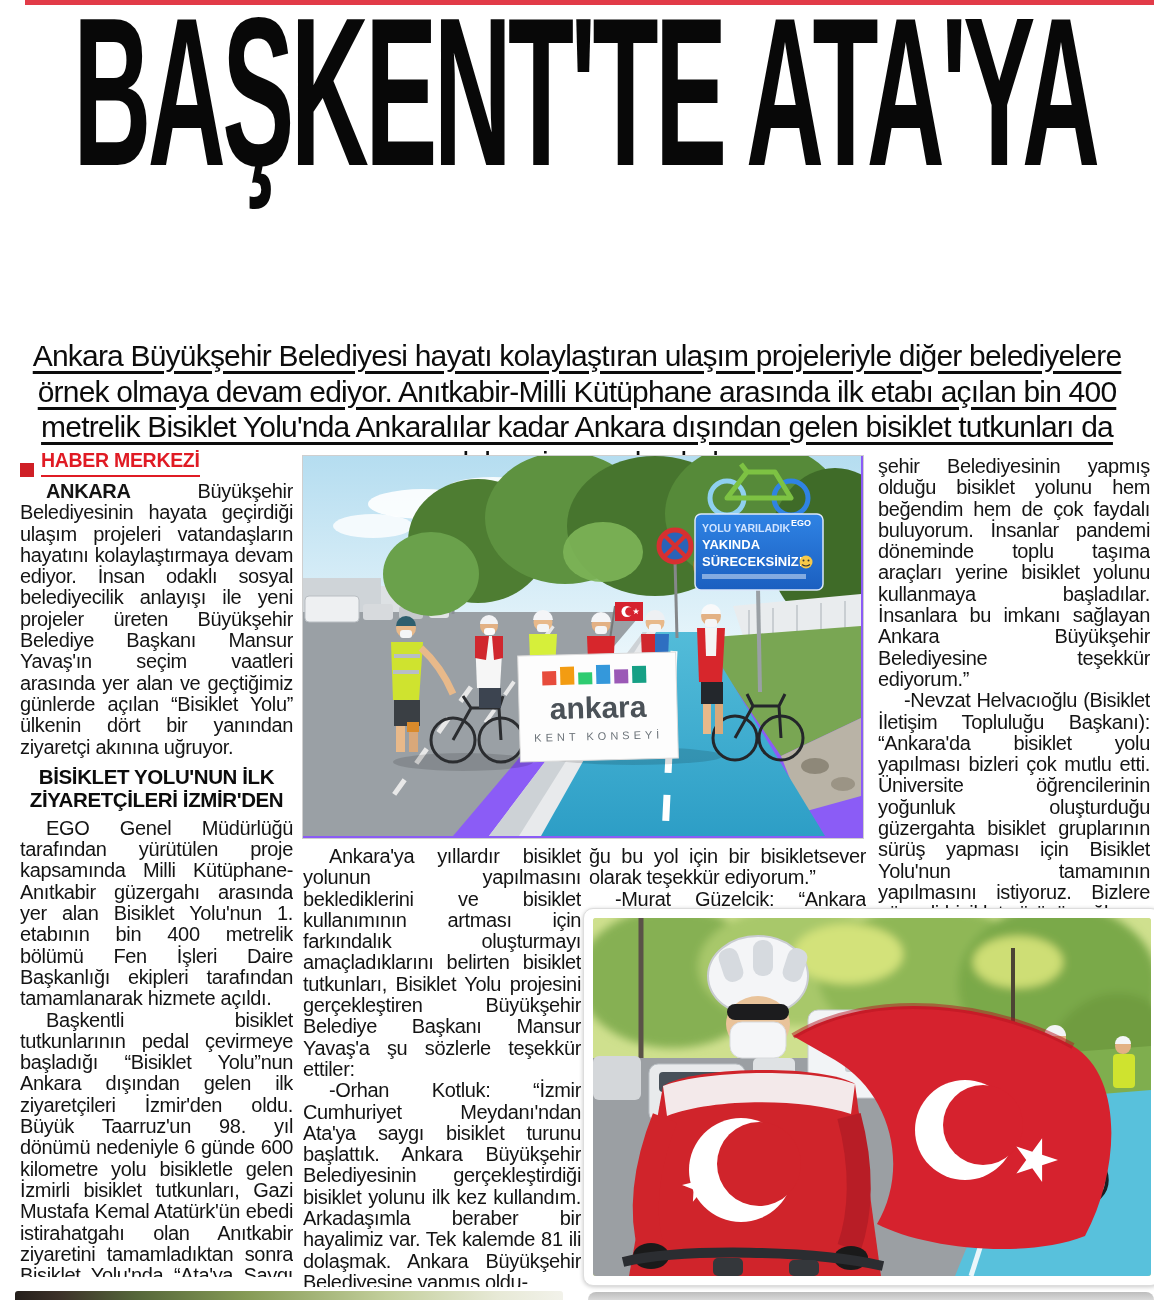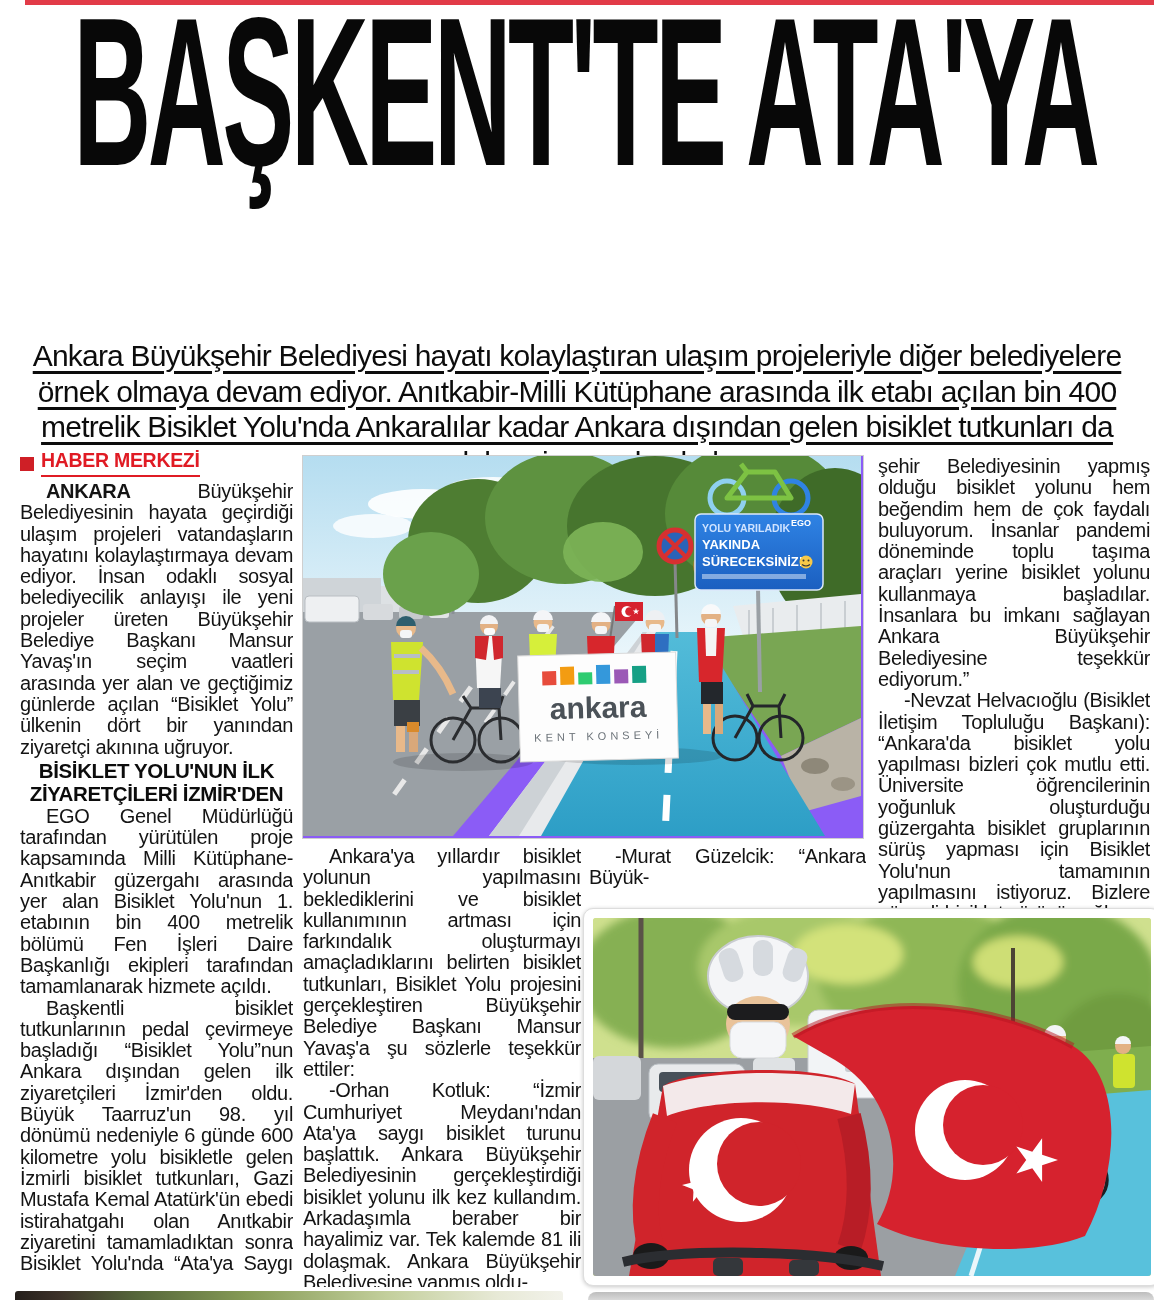--- a/index.html
+++ b/index.html
@@ -14,32 +14,32 @@
       line-height:1;letter-spacing:-7px;color:#080808;transform-origin:50% 50%;}
   .hl-1 span{transform:scale(0.52,1.02);}
   .hl-2 span{transform:scale(0.50,1.02);}
 
   
   .deck{position:absolute;top:338px;left:16px;width:1122px;text-align:center;
       font-size:30px;line-height:35.5px;letter-spacing:-0.8px;color:#0c0c0c;
       text-decoration:underline;text-decoration-thickness:2.5px;text-underline-offset:5px;}
 
   
-  .byline{position:absolute;top:449px;left:20px;display:flex;align-items:center;}
+  .byline{position:absolute;top:449px;left:20px;display:flex;align-items:flex-end;}
   .byline .sq{width:14px;height:14px;background:#cf1f26;margin:2px 7px 0 0;}
   .byline .lbl{font-weight:bold;font-size:19.5px;letter-spacing:-0.3px;color:#e01b24;
       border-bottom:2.5px solid #e01b24;padding-bottom:3px;white-space:nowrap;}
 
   
   .col{position:absolute;font-size:20px;line-height:21.3px;letter-spacing:-0.35px;
       text-align:justify;color:#141414;overflow:hidden;}
   .col p{margin:0;}
   .col p.ind{text-indent:26px;}
   .col .lead{font-weight:bold;}
-  .col h3{margin:1px 0;font-size:20.5px;line-height:23px;text-align:center;
+  .col h3{margin:7px 0;font-size:20.5px;line-height:23px;text-align:center;
       letter-spacing:-0.4px;color:#0c0c0c;}
   .col1{left:20px;top:481px;width:273px;height:796px;}
   .col2{left:303px;top:846px;width:278px;height:441px;}
   .col3{left:589px;top:846px;width:277px;height:120px;}
   .col4{left:878px;top:456px;width:272px;height:452px;}
 
   
   .photo-main{position:absolute;left:302px;top:455px;width:560px;height:382px;
       border:1px solid #cfcfcf;overflow:hidden;background:#8b5cf6;}
   .photo2-frame{position:absolute;left:583px;top:908px;width:578px;height:378px;
@@ -276,20 +276,21 @@
     <p class="ind">Başkentli bisiklet tutkunlarının pedal çevirmeye başladığı “Bisiklet Yolu”nun Ankara dışından gelen ilk ziyaretçileri İzmir'den oldu. Büyük Taarruz'un 98. yıl dönümü nedeniyle 6 günde 600 kilometre yolu bisikletle gelen İzmirli bisiklet tutkunları, Gazi Mustafa Kemal Atatürk'ün ebedi istirahatgahı olan Anıtkabir ziyaretini tamamladıktan sonra Bisiklet Yolu'nda “Ata'ya Saygı Turu” attı.</p>
 
   </div>
 
   <div class="col col2">
     <p class="ind">Ankara'ya yıllardır bisiklet yolunun yapılmasını beklediklerini ve bisiklet kullanımının artması için farkındalık oluşturmayı amaçladıklarını belirten bisiklet tutkunları, Bisiklet Yolu projesini gerçekleştiren Büyükşehir Belediye Başkanı Mansur Yavaş'a şu sözlerle teşekkür ettiler:</p>
     <p class="ind">-Orhan Kotluk: “İzmir Cumhuriyet Meydanı'ndan Ata'ya saygı bisiklet turunu başlattık. Ankara Büyükşehir Belediyesinin gerçekleştirdiği bisiklet yolunu ilk kez kullandım. Arkadaşımla beraber bir hayalimiz var. Tek kalemde 81 ili dolaşmak. Ankara Büyükşehir Belediyesine yapmış oldu-</p>
   </div>
 
   <div class="col col3">
+    <p>ğu bu yol için bir bisikletsever olarak teşekkür ediyorum.”</p>
     <p class="ind">-Murat Güzelcik: “Ankara Büyük-</p>
   </div>
 
   <div class="col col4">
     <p>şehir Belediyesinin yapmış olduğu bisiklet yolunu hem beğendim hem de çok faydalı buluyorum. İnsanlar pandemi döneminde toplu taşıma araçları yerine bisiklet yolunu kullanmaya başladılar. İnsanlara bu imkanı sağlayan Ankara Büyükşehir Belediyesine teşekkür ediyorum.”</p>
     <p class="ind">-Nevzat Helvacıoğlu (Bisiklet İletişim Topluluğu Başkanı): “Ankara'da bisiklet yolu yapılması bizleri çok mutlu etti. Üniversite öğrencilerinin yoğunluk oluşturduğu güzergahta bisiklet gruplarının sürüş yapması için Bisiklet Yolu'nun tamamının yapılmasını istiyoruz. Bizlere güvenli bisiklet sürüşü sağlayan Ankara Büyükşehir Belediye Başkanımız Sayın Mansur Yavaş'a ve EGO Genel Müdürümüz Nihat Alkaş'a çok teşekkür ediyorum.”</p>
   </div>
 
   <div class="photo2-frame">
     <div class="photo2-inner">

